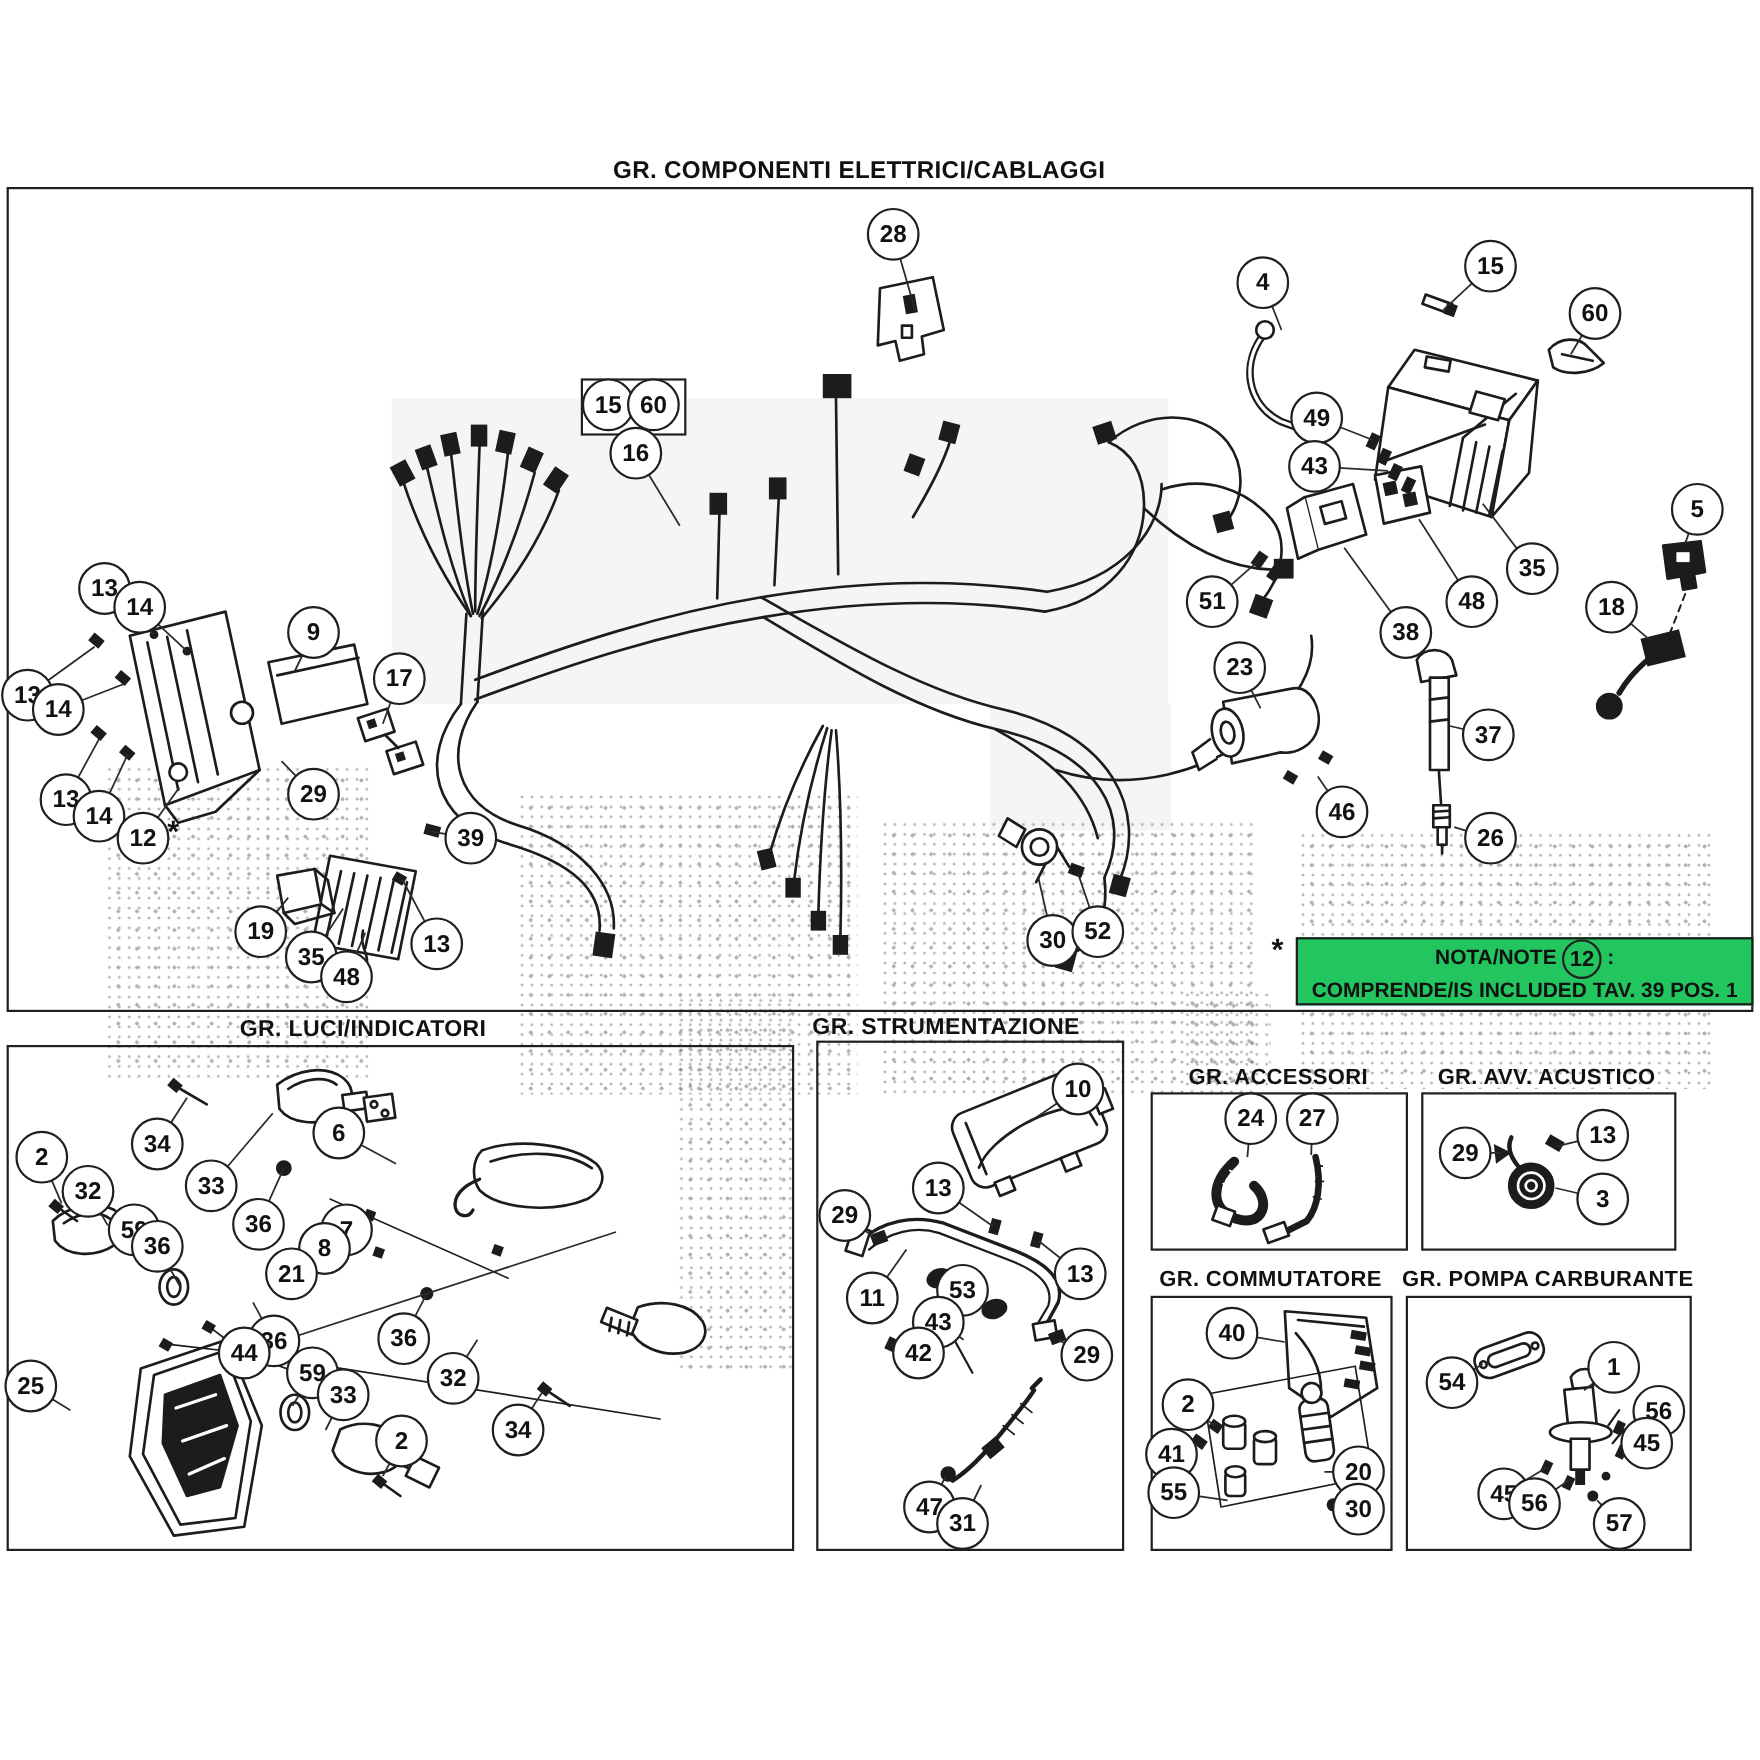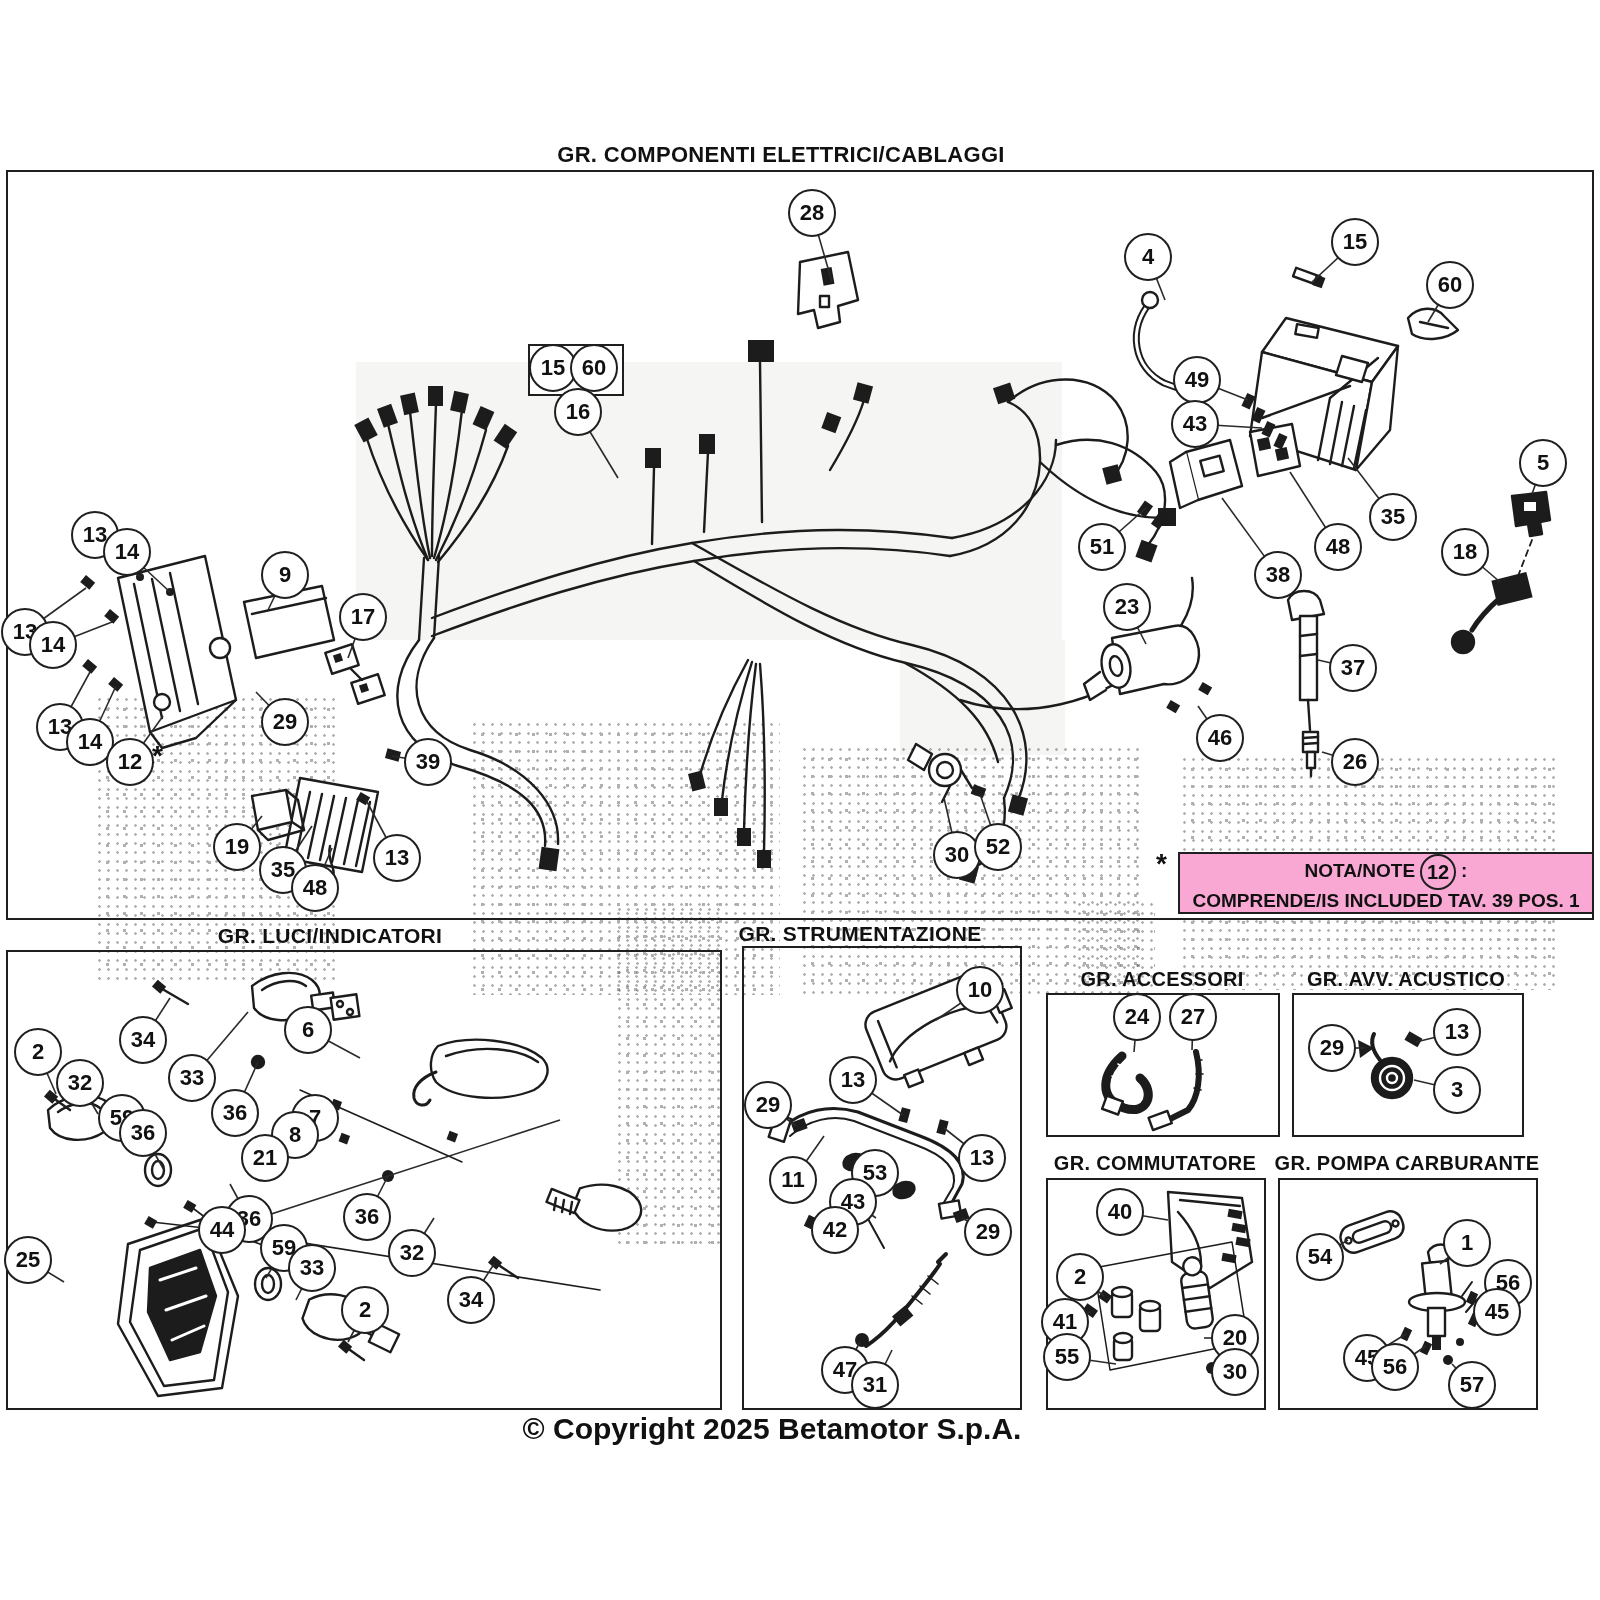--- a/index.html
+++ b/index.html
@@ -15,21 +15,21 @@
   .box{position:absolute;border:2px solid #1f1f1f;z-index:2;background:transparent;}
   .sec-title{position:absolute;font-weight:bold;font-size:21px;letter-spacing:.3px;
              transform:translateX(-50%);white-space:nowrap;z-index:4;}
   #callout-layer{position:absolute;inset:0;z-index:5;pointer-events:none;}
   .callout{position:absolute;width:44px;height:44px;border:2.6px solid #1f1f1f;border-radius:50%;
            background:#fff;display:flex;align-items:center;justify-content:center;
            font-size:22px;font-weight:bold;transform:translate(-50%,-50%);}
   .grpbox{position:absolute;left:528px;top:344px;width:92px;height:48px;border:2px solid #1f1f1f;
           background:#fff;z-index:4;}
   .notebox{position:absolute;left:1178px;top:852px;width:412px;height:58px;border:2px solid #1f1f1f;
-           background:#f9a8d4;display:flex;flex-direction:column;align-items:center;justify-content:center;
+           background:#22c55e;display:flex;flex-direction:column;align-items:center;justify-content:center;
            font-weight:bold;font-size:19px;z-index:4;line-height:1.2;}
   .note-l1{display:flex;align-items:center;gap:5px;}
   .note-ref{width:32px;height:32px;border:2px solid #1f1f1f;border-radius:50%;display:inline-flex;
             align-items:center;justify-content:center;font-size:20px;}
   .asterisk{position:absolute;font-size:28px;font-weight:bold;z-index:6;}
   .copyright{position:absolute;left:772px;top:1412px;transform:translateX(-50%);
              font-size:30px;font-weight:bold;white-space:nowrap;z-index:4;}
 </style>
 </head>
 <body>
@@ -635,14 +635,13 @@
       <span>NOTA/NOTE</span>
       <span class="note-ref">12</span>
       <span>:</span>
     </div>
     <div>COMPRENDE/IS INCLUDED TAV. 39 POS. 1</div>
   </div>
 
   <div class="asterisk" style="left:152px;top:740px;">*</div>
   <div class="asterisk" style="left:1156px;top:848px;">*</div>
 
-  <div class="copyright">© Copyright 2025 Betamotor S.p.A.</div>
 </div>
 
 </body></html>

